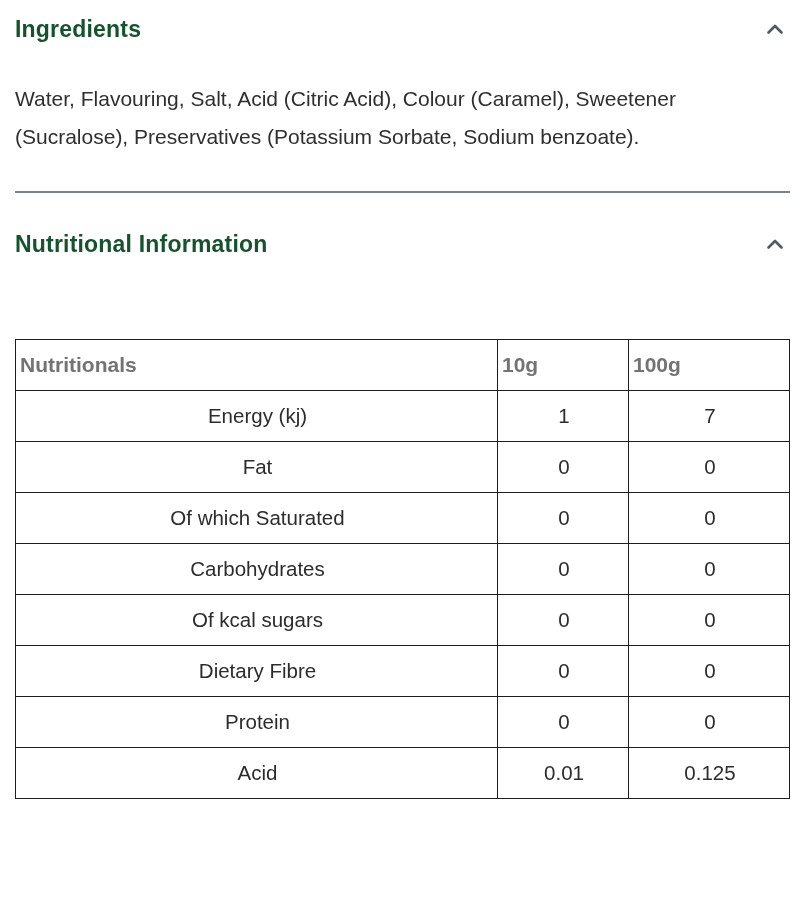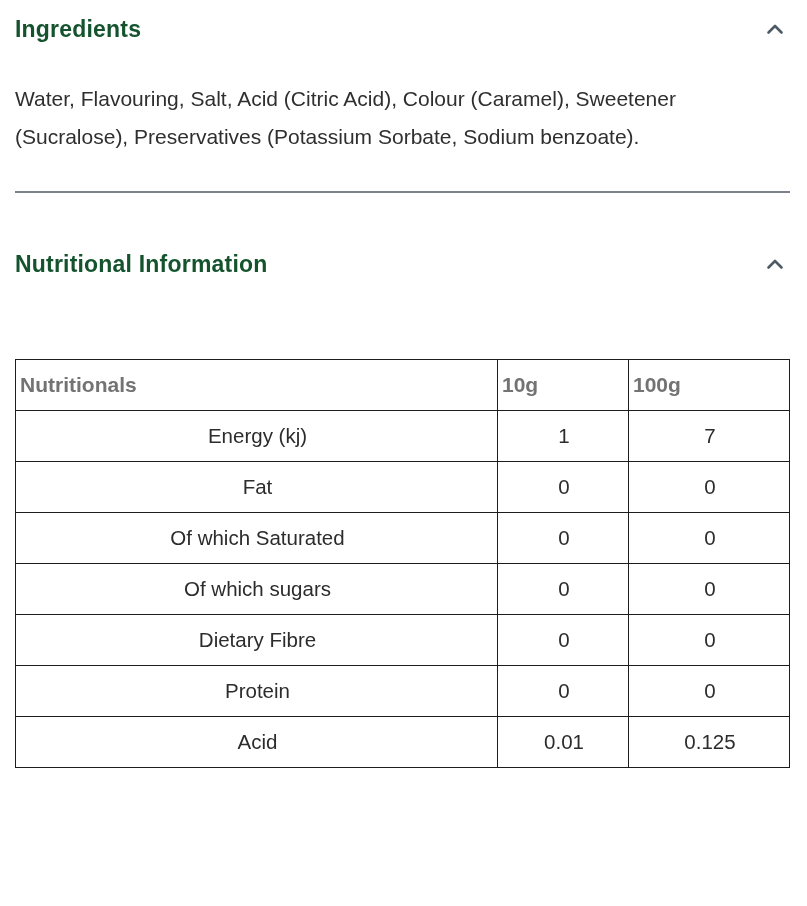--- a/index.html
+++ b/index.html
@@ -43,21 +43,21 @@
     font-size: 21px;
     line-height: 38px;
     color: #2f2f2f;
     max-width: 772px;
   }
   .divider {
     border: none;
     border-top: 2px solid #79828a;
     margin: 35px 0 0 0;
   }
-  .section-2 { margin-top: 56px; }
+  .section-2 { margin-top: 36px; }
   .nutrition-table {
     margin-top: 80px;
     border-collapse: collapse;
     table-layout: fixed;
     width: 774px;
   }
   .nutrition-table col.c1 { width: 482px; }
   .nutrition-table col.c2 { width: 131px; }
   .nutrition-table col.c3 { width: 161px; }
   .nutrition-table th, .nutrition-table td {
@@ -131,21 +131,26 @@
             <td>Fat</td>
             <td>0</td>
             <td>0</td>
           </tr>
           <tr>
             <td>Of which Saturated</td>
             <td>0</td>
             <td>0</td>
           </tr>
           <tr>
-            <td>Of which sugars</td>
+            <td>Carbohydrates</td>
+            <td>0</td>
+            <td>0</td>
+          </tr>
+          <tr>
+            <td>Of kcal sugars</td>
             <td>0</td>
             <td>0</td>
           </tr>
           <tr>
             <td>Dietary Fibre</td>
             <td>0</td>
             <td>0</td>
           </tr>
           <tr>
             <td>Protein</td>

